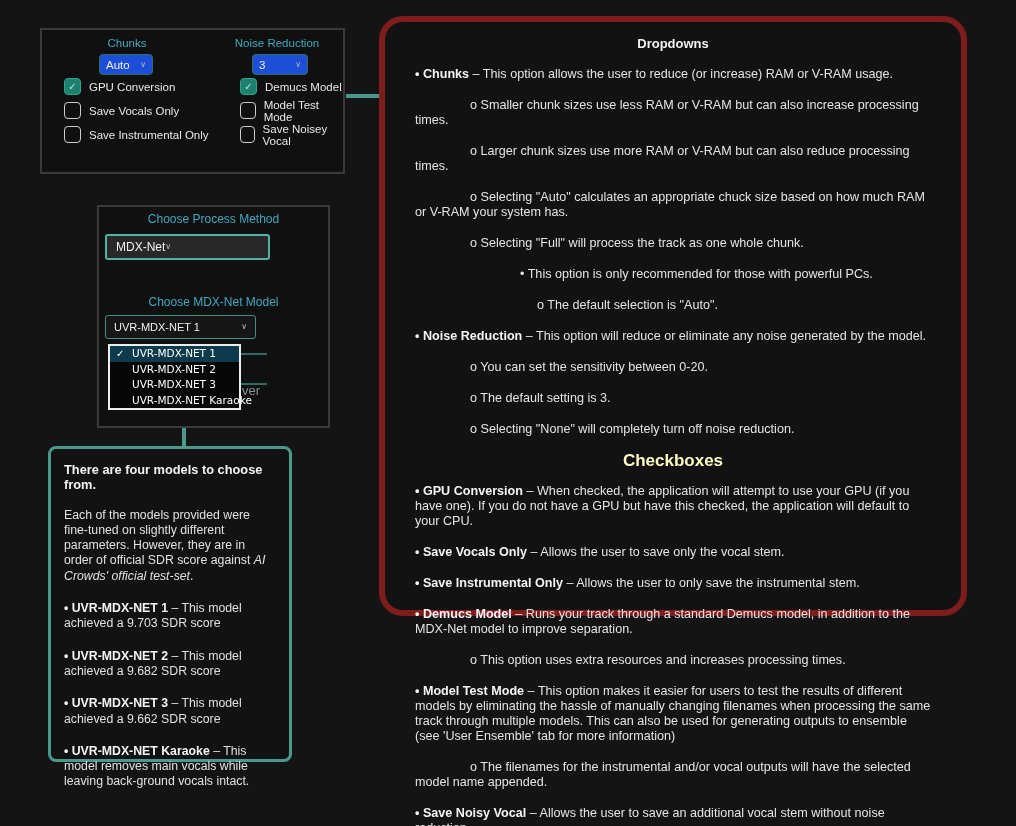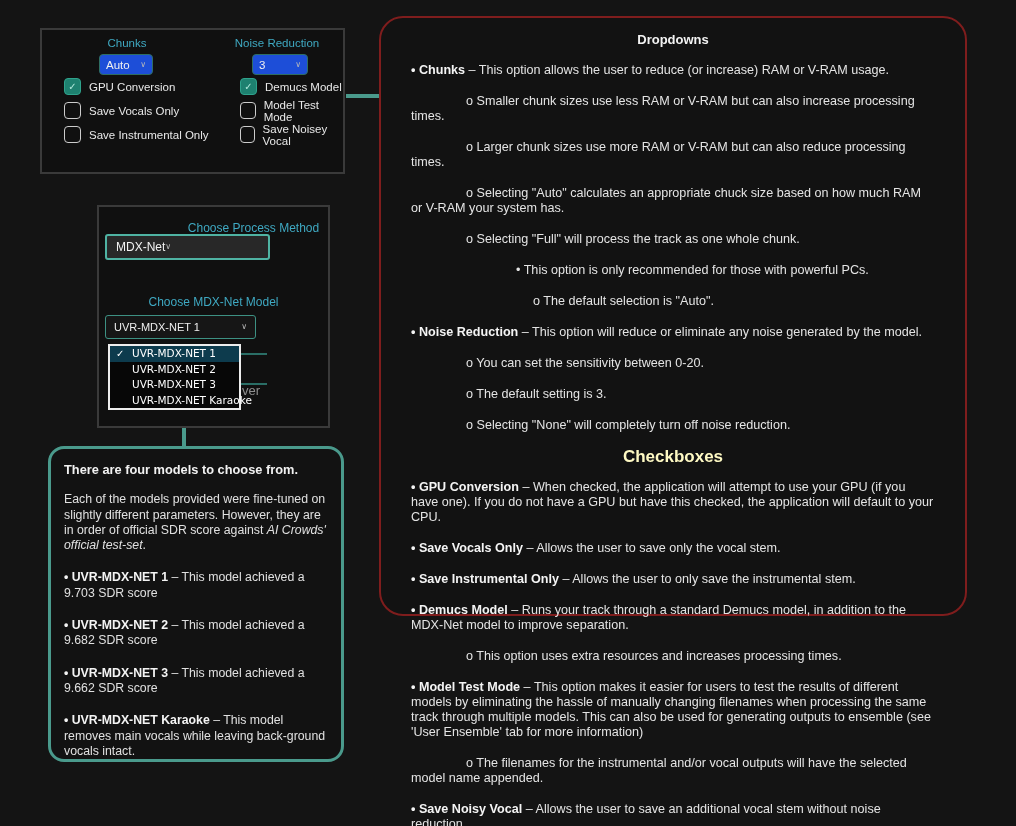--- a/index.html
+++ b/index.html
@@ -27,56 +27,56 @@
   .cb.checked{background:#1e8170;border-color:#2fa38c;}
   .cb.checked .tick{display:block;}
   .cb-label{margin-left:8px;font-size:11.5px;color:#e8e8e8;}
 
   
   .h-connector{position:absolute;left:346px;top:94px;width:33px;height:4px;background:#4a9a8c;}
   .v-connector{position:absolute;left:182px;top:427px;width:4px;height:20px;background:#4a9a8c;}
 
   
   .help-panel{position:absolute;left:379px;top:16px;width:588px;height:600px;box-sizing:border-box;
-    border:2px solid #7f1d1d;border-radius:24px;background:#121212;
+    border:6px solid #7f1d1d;border-radius:24px;background:#121212;
     padding:11px 14px;font-size:12.6px;line-height:15px;color:#e4e4e4;}
   .hp{margin:16px;}
   .hp-gap{margin-top:15px;}
   .hp-title{font-weight:bold;text-align:center;font-size:13px;color:#f2f2f2;margin:3px 0 14px 0;}
   .hp-head{font-weight:bold;text-align:center;font-size:17px;color:#fef9c3;margin:15px 0;}
   .ind1{text-indent:55px;}
   .ind2{text-indent:105px;}
   .ind3{text-indent:122px;}
   .hp b{color:#f4f4f4;}
 
   
   .process-panel{position:absolute;left:97px;top:205px;width:233px;height:223px;
     border:2px solid #3a3a3a;background:#101010;box-sizing:border-box;}
   .pp-label{position:absolute;left:0;width:100%;text-align:center;font-size:12px;color:#3fa9c2;}
-  .pp-label-1{top:14px;padding-left:40px;}
+  .pp-label-1{top:5px;}
   .pp-label-2{top:88px;}
   .method-select{position:absolute;left:6px;top:27px;width:165px;height:26px;border:2px solid #4fb3a3;
     border-radius:3px;background:#282828;color:#f2f2f2;font-size:12px;display:flex;align-items:center;
     padding:0 9px;box-sizing:border-box;}
   .model-select{position:absolute;left:6px;top:108px;width:151px;height:24px;border:1px solid #3d9183;
     border-radius:3px;background:#161616;color:#eeeeee;font-size:11px;display:flex;align-items:center;
     justify-content:space-between;padding:0 8px;box-sizing:border-box;}
   .frag-line{position:absolute;height:2px;background:#2a6e66;}
   .frag-1{left:140px;top:146px;width:28px;}
   .frag-2{left:140px;top:176px;width:28px;}
   .obscured{position:absolute;left:143px;top:176px;font-size:13px;color:#8f8f8f;}
   .menu{position:absolute;left:9px;top:137px;width:129px;border:2px solid #ededed;background:#070707;
     font-family:"DejaVu Sans",sans-serif;font-size:10.5px;color:#ffffff;z-index:5;}
   .menu-item{position:relative;height:15.5px;line-height:15.5px;padding-left:22px;white-space:nowrap;}
   .menu-item.selected{background:#0d3b4d;}
   .mi-check{position:absolute;left:6px;top:0;font-size:10px;}
 
   
-  .model-info-panel{position:absolute;left:48px;top:446px;width:296px;height:316px;box-sizing:border-box;
-    border:3px solid #4a9a8c;border-radius:16px;background:#121212;
+  .model-info-panel{position:absolute;left:48px;top:446px;width:244px;height:316px;box-sizing:border-box;
+    border:3px solid #4a9a8c;border-radius:8px;background:#121212;
     padding:13px 13px;font-size:12.3px;line-height:15.3px;color:#e0e0e0;}
   .mi-title{font-weight:bold;font-size:12.8px;color:#f2f2f2;margin:0 0 15px 0;}
   .mi-para{margin:0 0 15px 0;}
   .mb{margin:17px 0 15px 0;}
   .mb b{color:#f4f4f4;}
 </style>
 </head>
 <body>
 
 <div id="stage">

